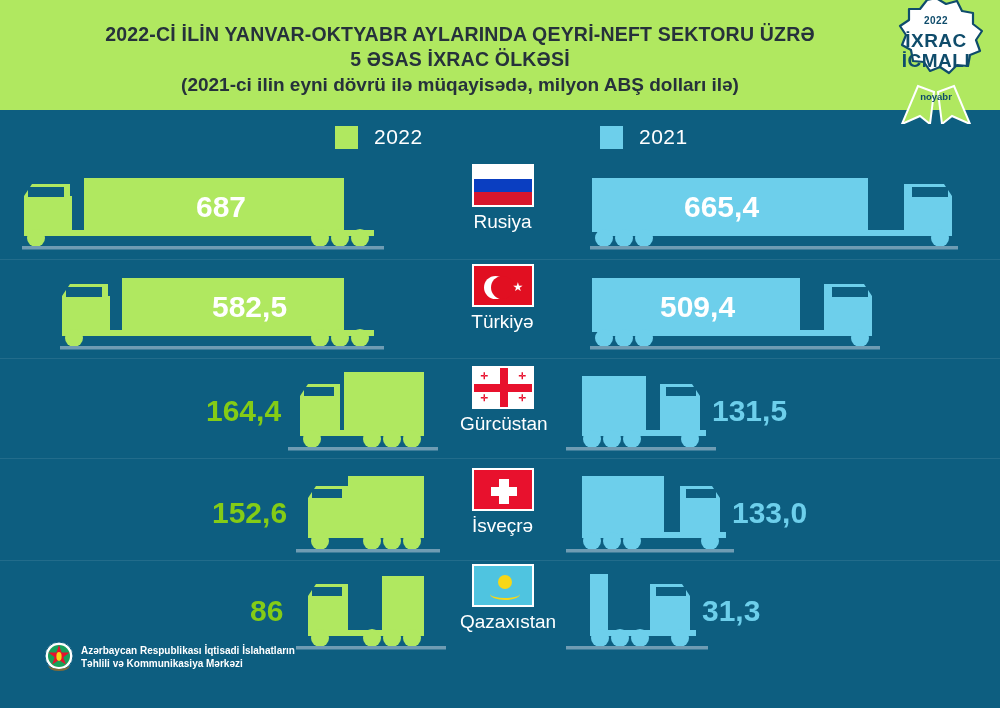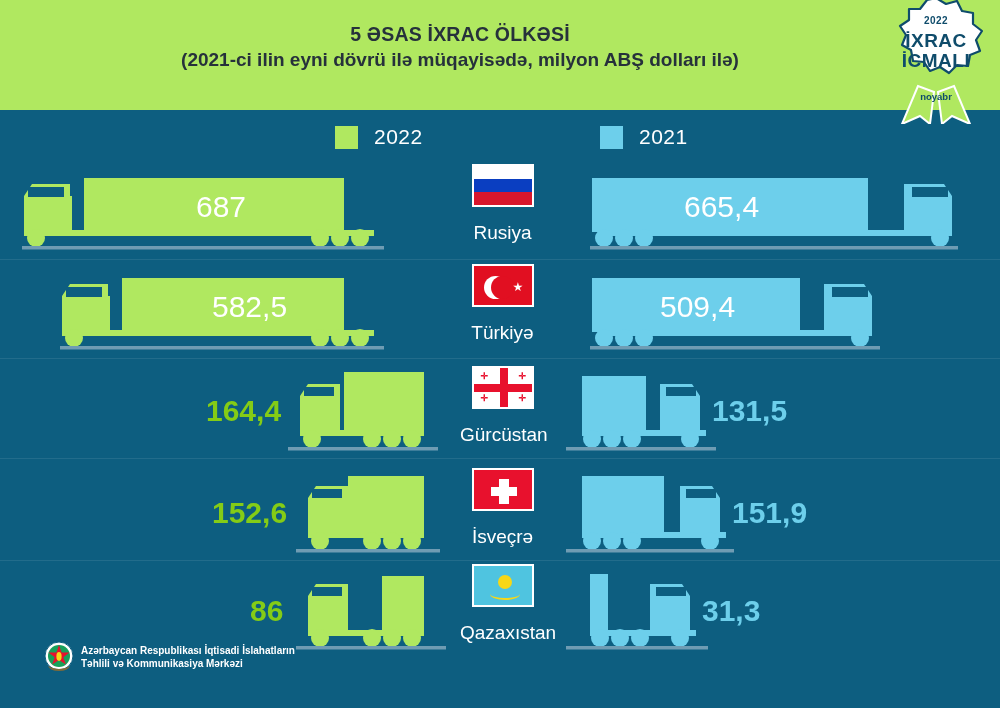--- a/index.html
+++ b/index.html
@@ -68,47 +68,48 @@
   .country {
     position:absolute; left:460px; top:4px; width:85px;
     text-align:center;
   }
   .flag {
     width:62px; height:43px; margin:0 auto;
     border:2px solid #ffffff; position:relative; overflow:hidden;
     background:#fff;
   }
   .country-name {
-    color:#ffffff; font-size:19px; margin-top:15px; white-space:nowrap;
+    color:#ffffff; font-size:19px; margin-top:4px; white-space:nowrap;
   }
 
   
   .side-left  { position:absolute; top:0; height:100px; }
   .side-right { position:absolute; top:0; height:100px; }
 
   .val-out {
     position:absolute; font-size:30px; font-weight:bold; white-space:nowrap;
   }
   .val-out.green { color:#84cc16; }
   .val-out.blue  { color:#6dcfeb; }
   .val-in {
-    position:absolute; font-size:30px; font-weight:normal; color:#ffffff;
+    position:absolute; font-size:30px; font-weight:bold; color:#ffffff;
     white-space:nowrap;
   }
 
   
   #footer { position:absolute; left:42px; top:640px; display:flex; align-items:center; }
   #footer-emblem { width:34px; height:34px; position:relative; }
   #footer-text { margin-left:5px; color:#ffffff; font-size:10px; font-weight:bold; line-height:13px; }
 </style>
 </head>
 <body>
 
 <div id="header">
   <div id="header-text">
+    <div id="title-l1">2022-Cİ İLİN YANVAR-OKTYABR AYLARINDA QEYRİ-NEFT SEKTORU ÜZRƏ</div>
     <div id="title-l2">5 ƏSAS İXRAC ÖLKƏSİ</div>
     <div id="subtitle">(2021-ci ilin eyni dövrü ilə müqayisədə, milyon ABŞ dolları ilə)</div>
   </div>
 
   <div id="badge">
     <svg width="116" height="130" viewBox="0 0 116 130">
 
       <path d="M40 92 L24 130 L42 122 L52 130 L56 98 Z" fill="#b0e860" stroke="#ffffff" stroke-width="2"></path>
       <path d="M76 92 L92 130 L74 122 L64 130 L60 98 Z" fill="#b0e860" stroke="#ffffff" stroke-width="2"></path>
 
@@ -309,21 +310,21 @@
       <rect x="22" y="12" width="82" height="58" fill="#6dcfeb"></rect>
       <path d="M120 34 h40 v34 h-40 Z" fill="#6dcfeb"></path>
       <path d="M160 34 l-8 -12 h-32 v12 Z" fill="#6dcfeb"></path>
       <rect x="126" y="25" width="30" height="9" fill="#0d5e80"></rect>
       <circle cx="150" cy="77" r="9" fill="#6dcfeb"></circle>
       <circle cx="32" cy="77" r="9" fill="#6dcfeb"></circle>
       <circle cx="52" cy="77" r="9" fill="#6dcfeb"></circle>
       <circle cx="72" cy="77" r="9" fill="#6dcfeb"></circle>
       <rect x="6" y="85" width="168" height="3.5" fill="#6f9cb3"></rect>
     </svg>
-    <span class="val-out blue" style="left:172px;top:32px">151,9</span>
+    <span class="val-out blue" style="left:172px;top:32px">133,0</span>
   </div>
   <div class="row-div" style="top:96px"></div>
 </div>
 
 <div class="row" id="row-4">
   <div class="side-left" style="left:0;width:460px">
     <svg width="460" height="100" viewBox="0 0 460 100">
       <rect x="308" y="70" width="116" height="6" fill="#b0e860"></rect>
       <rect x="382" y="16" width="42" height="56" fill="#b0e860"></rect>
       <path d="M308 36 h40 v34 h-40 Z" fill="#b0e860"></path>

